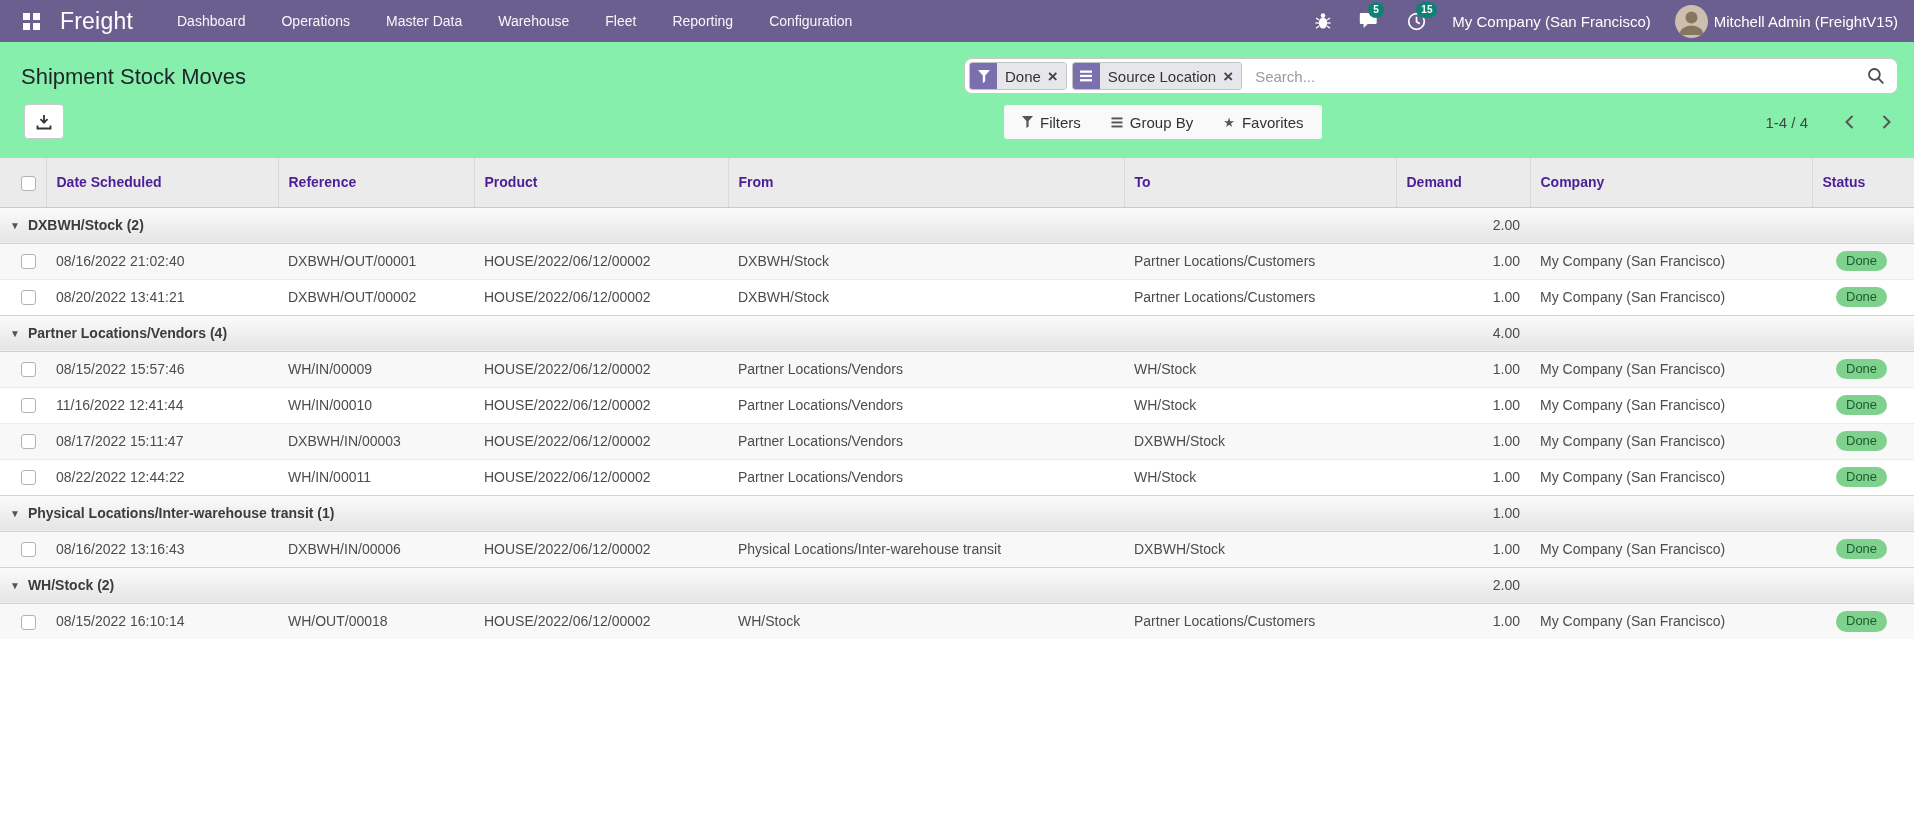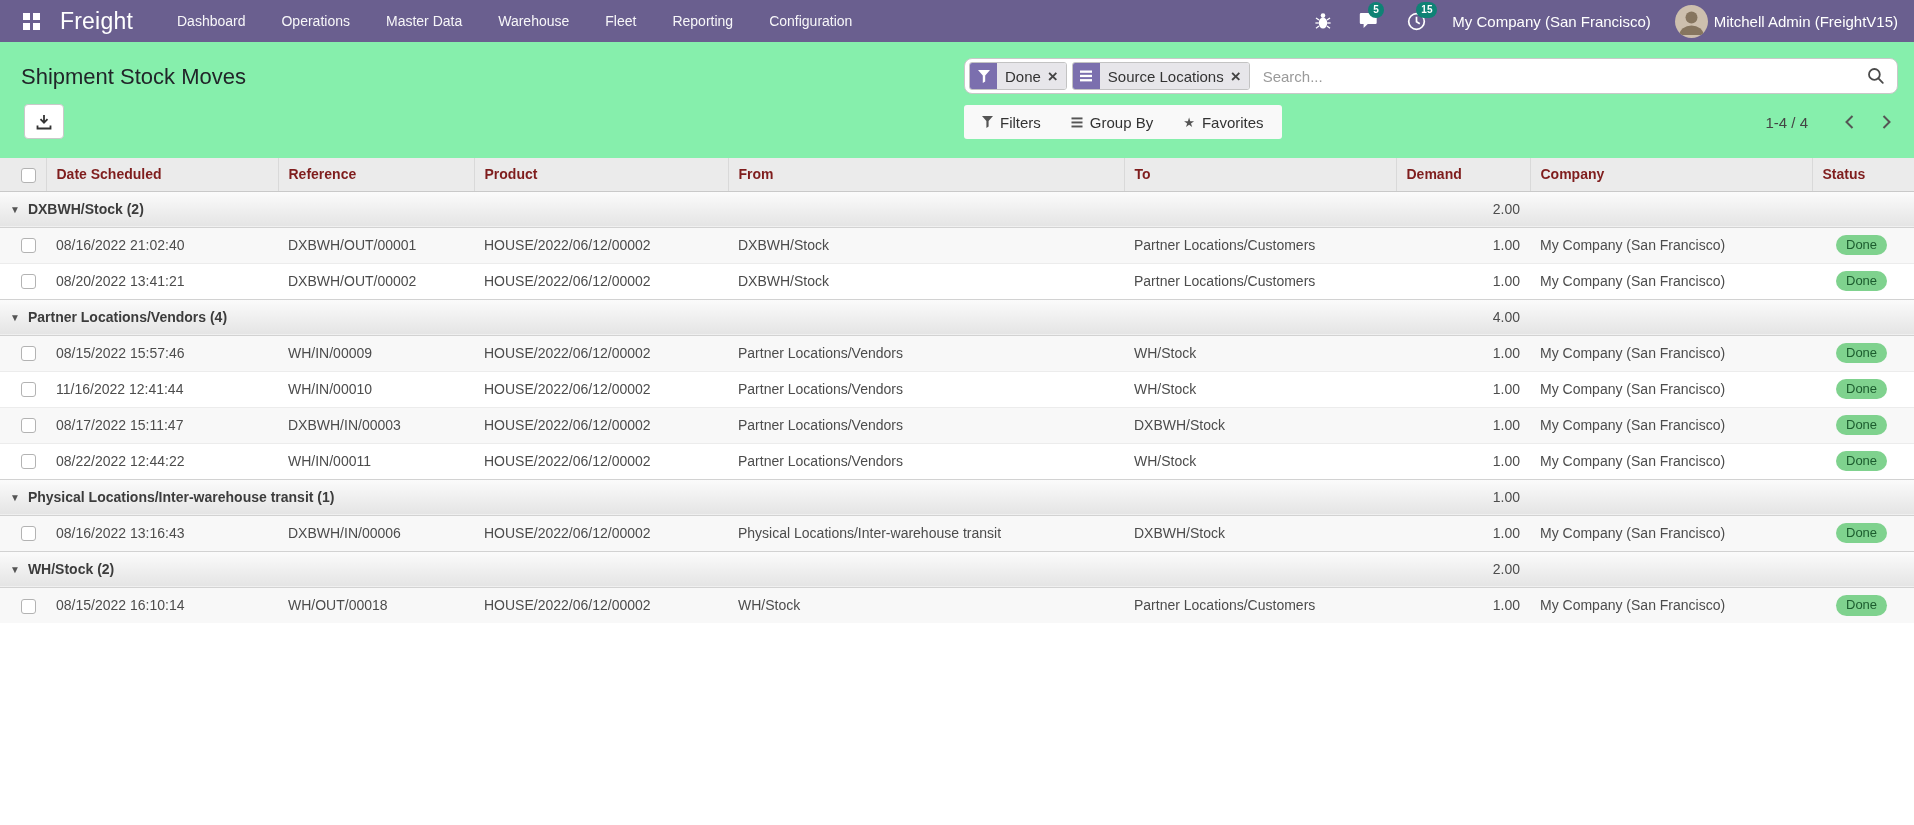--- a/index.html
+++ b/index.html
@@ -52,35 +52,35 @@
   .search-input::placeholder { color:#9a9a9a; }
   .search-glass { cursor:pointer; display:flex; align-items:center; }
 
   .export-btn {
     position:absolute; left:24px; top:62px; width:40px; height:35px;
     background:#fff; border:1px solid #c9c9c9; border-radius:4px;
     display:flex; align-items:center; justify-content:center; cursor:pointer;
   }
 
   .cp-buttons {
-    position:absolute; left:964px; top:63px; height:34px;
+    position:absolute; left:1004px; top:63px; height:34px;
     display:flex; align-items:center; gap:30px; background:#f9f9f9;
     padding:0 18px; border-radius:3px;
   }
   .cp-btn { display:flex; align-items:center; gap:7px; font-size:15px; color:#333; cursor:pointer; white-space:nowrap; }
   .star-glyph { font-size:13px; color:#555; }
 
   .pager { position:absolute; right:16px; top:63px; height:34px; display:flex; align-items:center; gap:14px; }
   .pager-text { font-size:15px; color:#444; margin-right:16px; }
   .pager-btn { cursor:pointer; padding:4px 6px; display:flex; align-items:center; }
 
   
   table.moves { width:1914px; border-collapse:collapse; table-layout:fixed; font-size:14px; }
   table.moves th {
-    height:33px; background:#ebebeb; text-align:left; font-weight:bold; color:#7f1d1d;
+    height:49px; background:#ebebeb; text-align:left; font-weight:bold; color:#4c1d95;
     padding:0 10px; border-bottom:1px solid #c9c9c9; border-left:1px solid #d9d9d9;
     white-space:nowrap; overflow:hidden; cursor:pointer;
   }
   table.moves th:first-child { border-left:none; }
   table.moves td {
     height:36px; padding:0 10px; color:#4c4c4c; white-space:nowrap; overflow:hidden;
     border-top:1px solid #ececec; cursor:pointer;
   }
   tr.data-row.stripe td { background:#f8f8f8; }
   tr.group-row td {
@@ -184,21 +184,21 @@
     </div>
     <div class="facet">
       <span class="facet-icon">
         <svg width="12" height="12" viewBox="0 0 12 12">
           <rect y="0.5" width="12" height="2.3" fill="#fff"></rect>
             <rect y="4.8" width="12" height="2.3" fill="#fff"></rect>
             <rect y="9.1" width="12" height="2.3" fill="#fff"></rect>
         </svg>
       </span>
       <span class="facet-body">
-        <span class="facet-label">Source Locations</span>
+        <span class="facet-label">Source Location</span>
         <span class="facet-close">×</span>
       </span>
     </div>
     <input class="search-input" placeholder="Search..." style="">
     <span class="search-glass">
       <svg width="18" height="18" viewBox="0 0 18 18">
         <circle cx="7.4" cy="7.4" r="5.4" fill="none" stroke="#4a4a4a" stroke-width="1.8"></circle>
         <line x1="11.4" y1="11.4" x2="15.8" y2="15.8" stroke="#4a4a4a" stroke-width="1.8" stroke-linecap="round"></line>
       </svg>
     </span>

